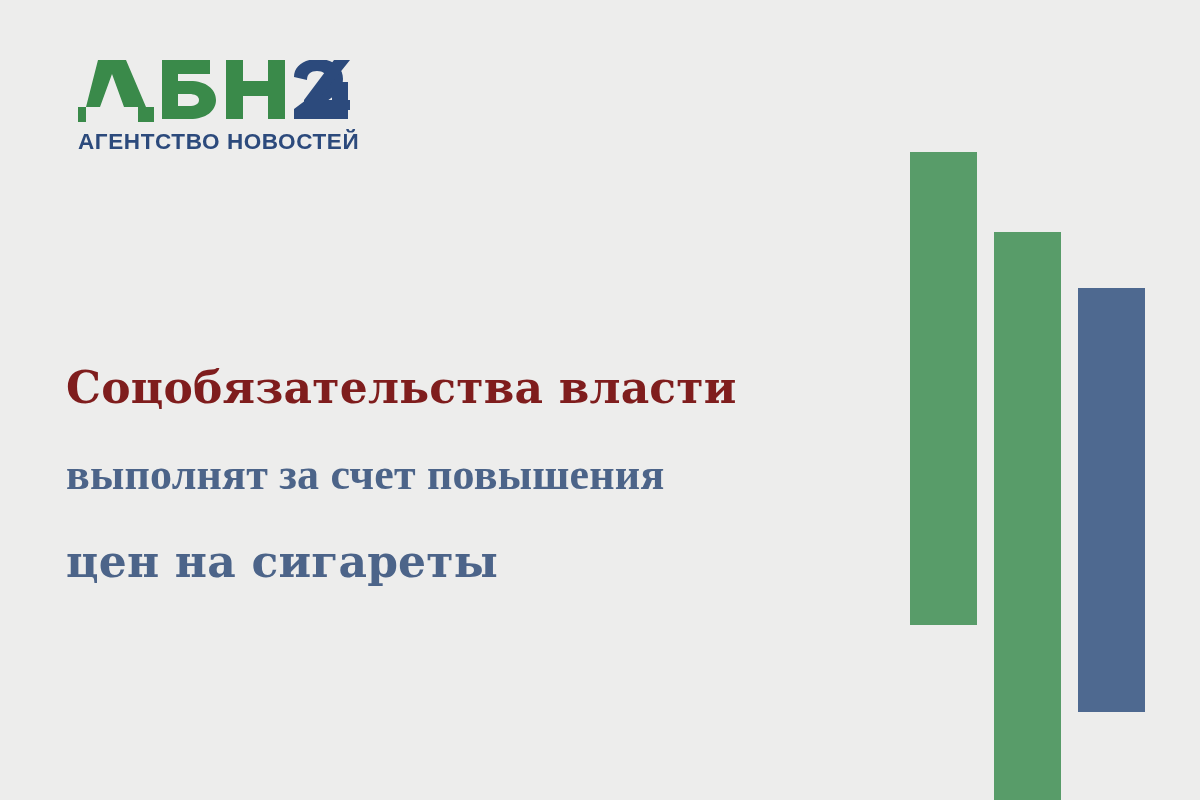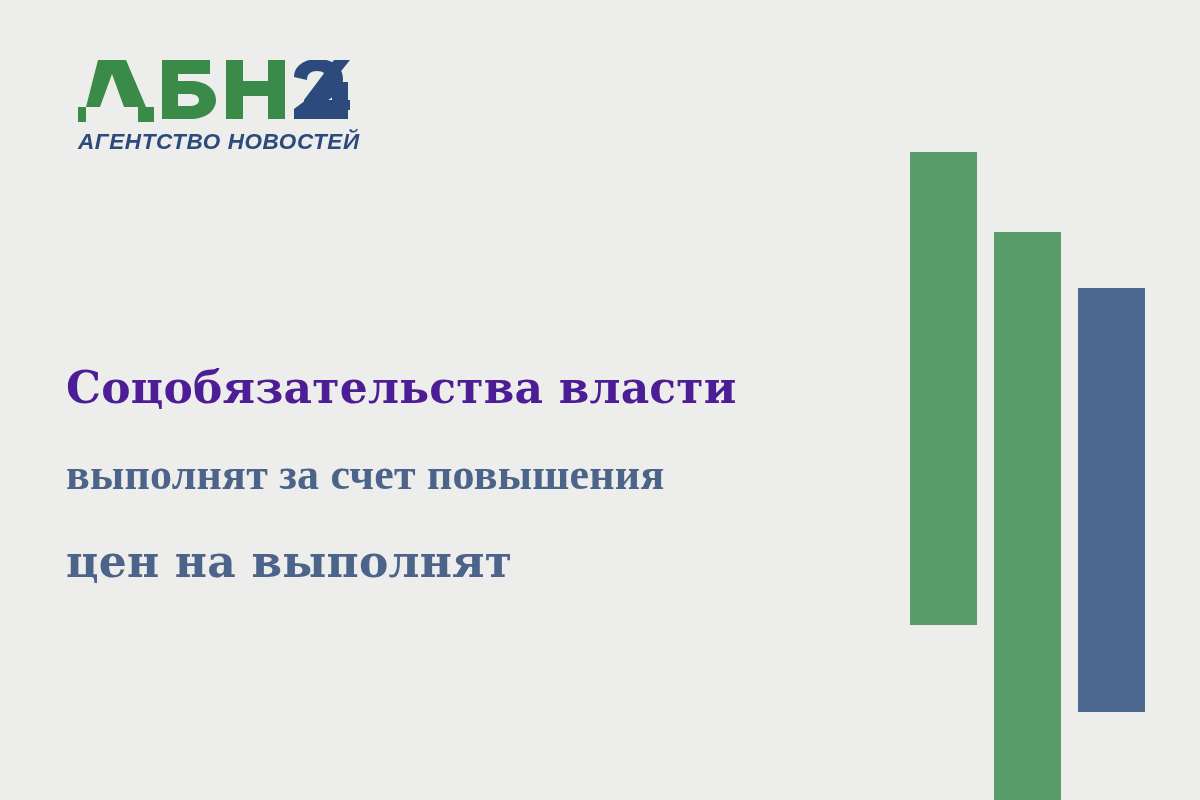--- a/index.html
+++ b/index.html
@@ -22,21 +22,20 @@
     overflow: hidden;
   }
 
   
   #logo {
     position: absolute;
     left: 78px;
     top: 60px;
     width: 300px;
     height: 100px;
-    font-style: italic;
   }
   #logo-wordmark {
     display: block;
     height: 62px;
     width: 272px;
   }
   #logo-tagline {
     display: block;
     margin-top: 9px;
     font-family: "Liberation Sans", sans-serif;
@@ -95,23 +94,23 @@
 
       <path fill="#2c4a7c" d="M216 17 C216 6 226 -1 240 -1 C255 -1 265 7 265 19 C265 28 259 34 249 41 L236 50 H266 V59 H216 V49 L240 31 C246 26 249 23 249 19 C249 14 245 11 239 11 C233 11 229 14 229 20 Z"></path>
 
       <path fill="#2c4a7c" d="M0 0 H0 Z" transform="translate(0,0)"></path>
     <path fill="#2c4a7c" d="M272 0 H256 L226 40 V50 H254 V59 H270 V50 H272 V40 H270 V22 H254 V40 H240 Z"></path>
       </svg>
     <span id="logo-tagline" style="color: rgb(44, 74, 124);">АГЕНТСТВО НОВОСТЕЙ</span>
   </div>
 
   <div id="headline">
-    <span class="hl-line" style="color: #4c1d95;">Соцобязательства власти</span>
+    <span class="hl-line" style="color: #7f1d1d;">Соцобязательства власти</span>
     <span class="hl-line" style="color: rgb(76, 100, 137); font-family: Liberation Serif, serif;">выполнят за счет повышения</span>
-    <span class="hl-line" style="color: rgb(76, 100, 137);">цен на выполнят</span>
+    <span class="hl-line" style="color: rgb(76, 100, 137);">цен на сигареты</span>
   </div>
 
   <div id="bars">
     <div class="bar" style="left: 910px; top: 152px; width: 67px; height: 473px; background: rgb(88, 156, 105);"></div>
     <div class="bar" style="left: 994px; top: 232px; width: 67px; height: 568px; background: rgb(88, 156, 105);"></div>
     <div class="bar" style="left: 1078px; top: 288px; width: 67px; height: 424px; background: rgb(78, 105, 144);"></div>
   </div>
 
 </div>
 

